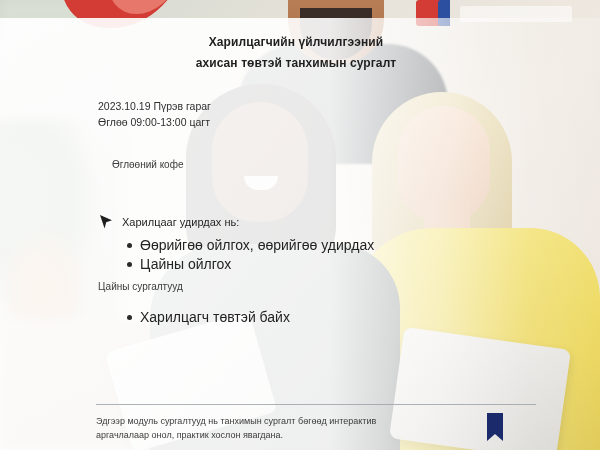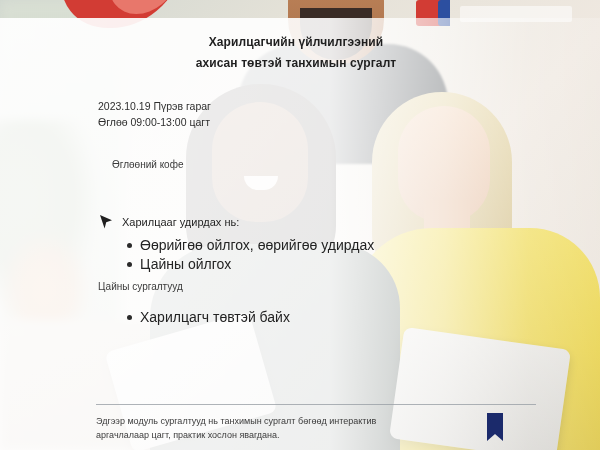--- a/index.html
+++ b/index.html
@@ -389,21 +389,21 @@
     <div class="sec-label sec-zavsarlaga">Цайны сургалтууд</div>
 
     <div class="block block-2">
       <ul class="items">
         <li>Харилцагч төвтэй байх</li>
       </ul>
     </div>
 
     <div class="rule"></div>
 
-    <div class="footnote">Эдгээр модуль сургалтууд нь танхимын сургалт бөгөөд интерактив аргачлалаар цагт, практик хослон явагдана.</div>
+    <div class="footnote">Эдгээр модуль сургалтууд нь танхимын сургалт бөгөөд интерактив аргачлалаар онол, практик хослон явагдана.</div>
 
     <span class="bookmark">
       <svg viewBox="0 0 18 30" width="18" height="30" aria-hidden="true">
         <path d="M1 1 H17 V29 L9 22 L1 29 Z" fill="#1b2a6b"></path>
       </svg>
     </span>
 
   </div>
 </div>
 

